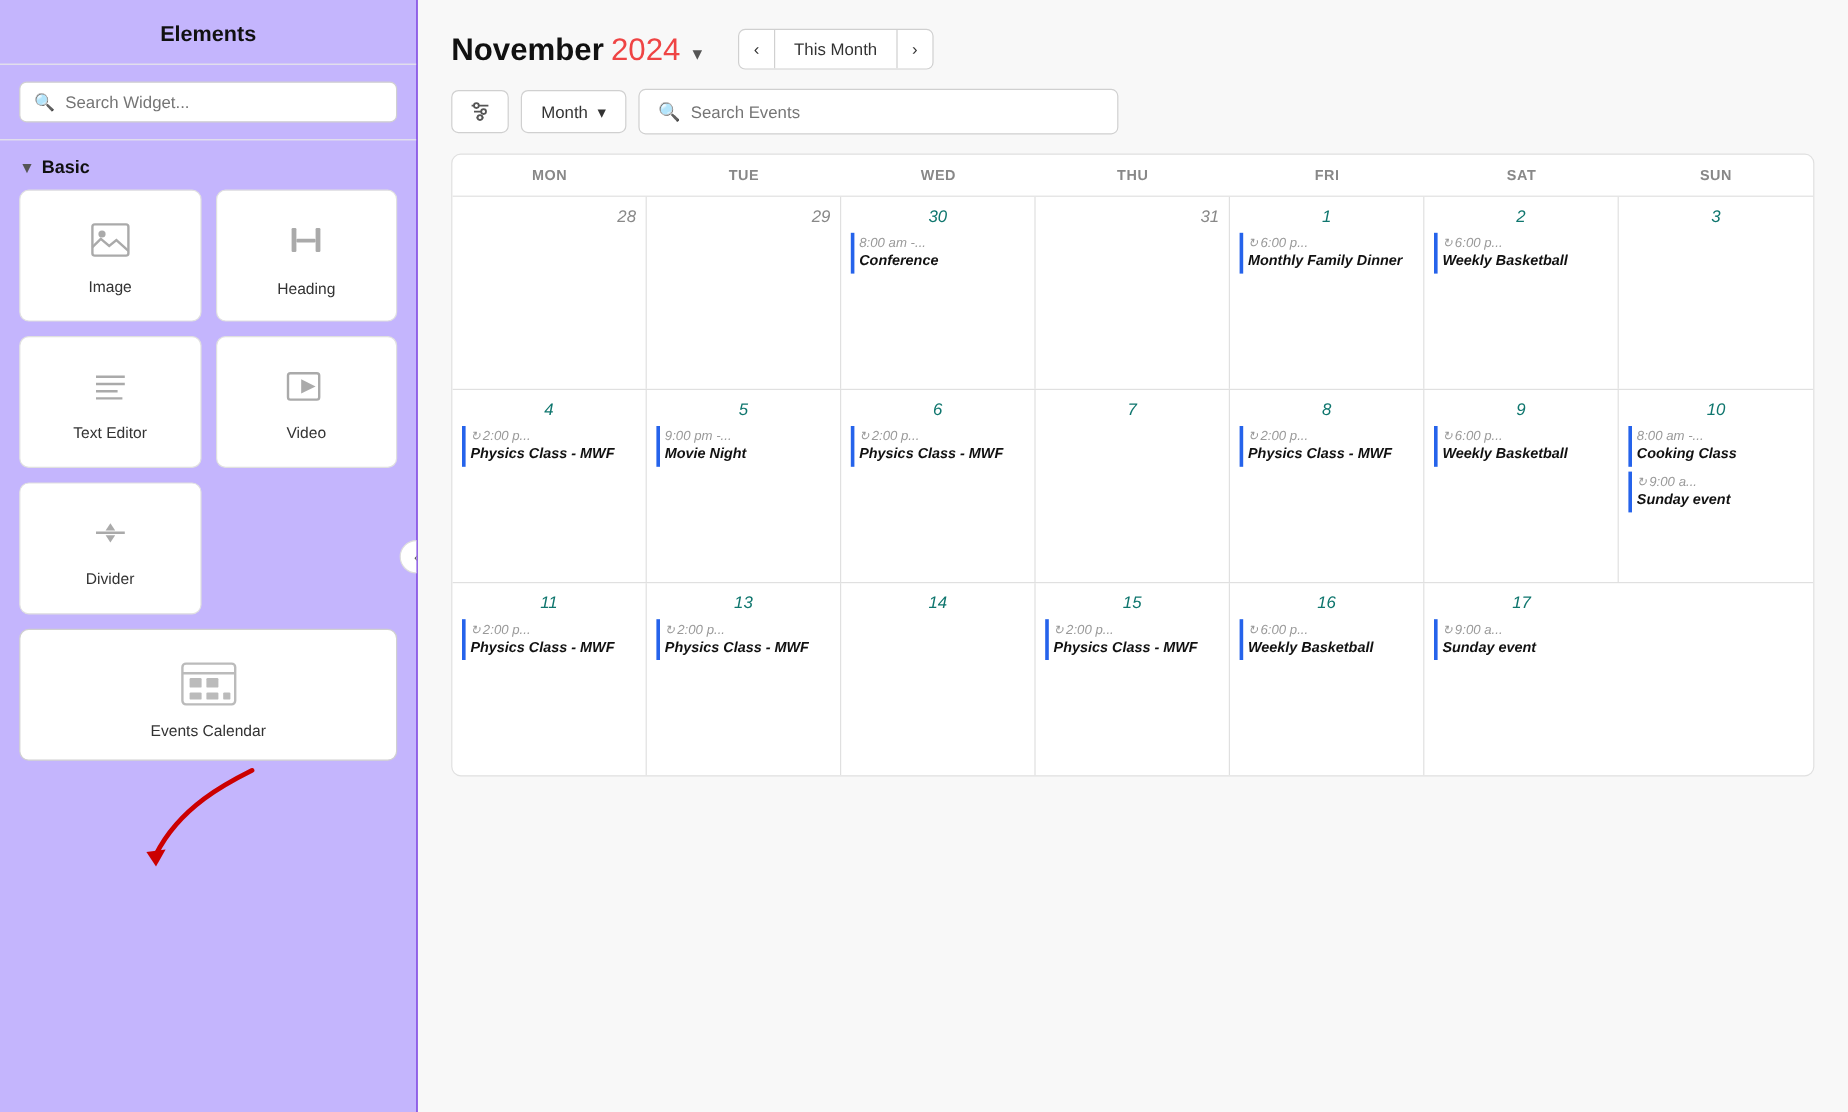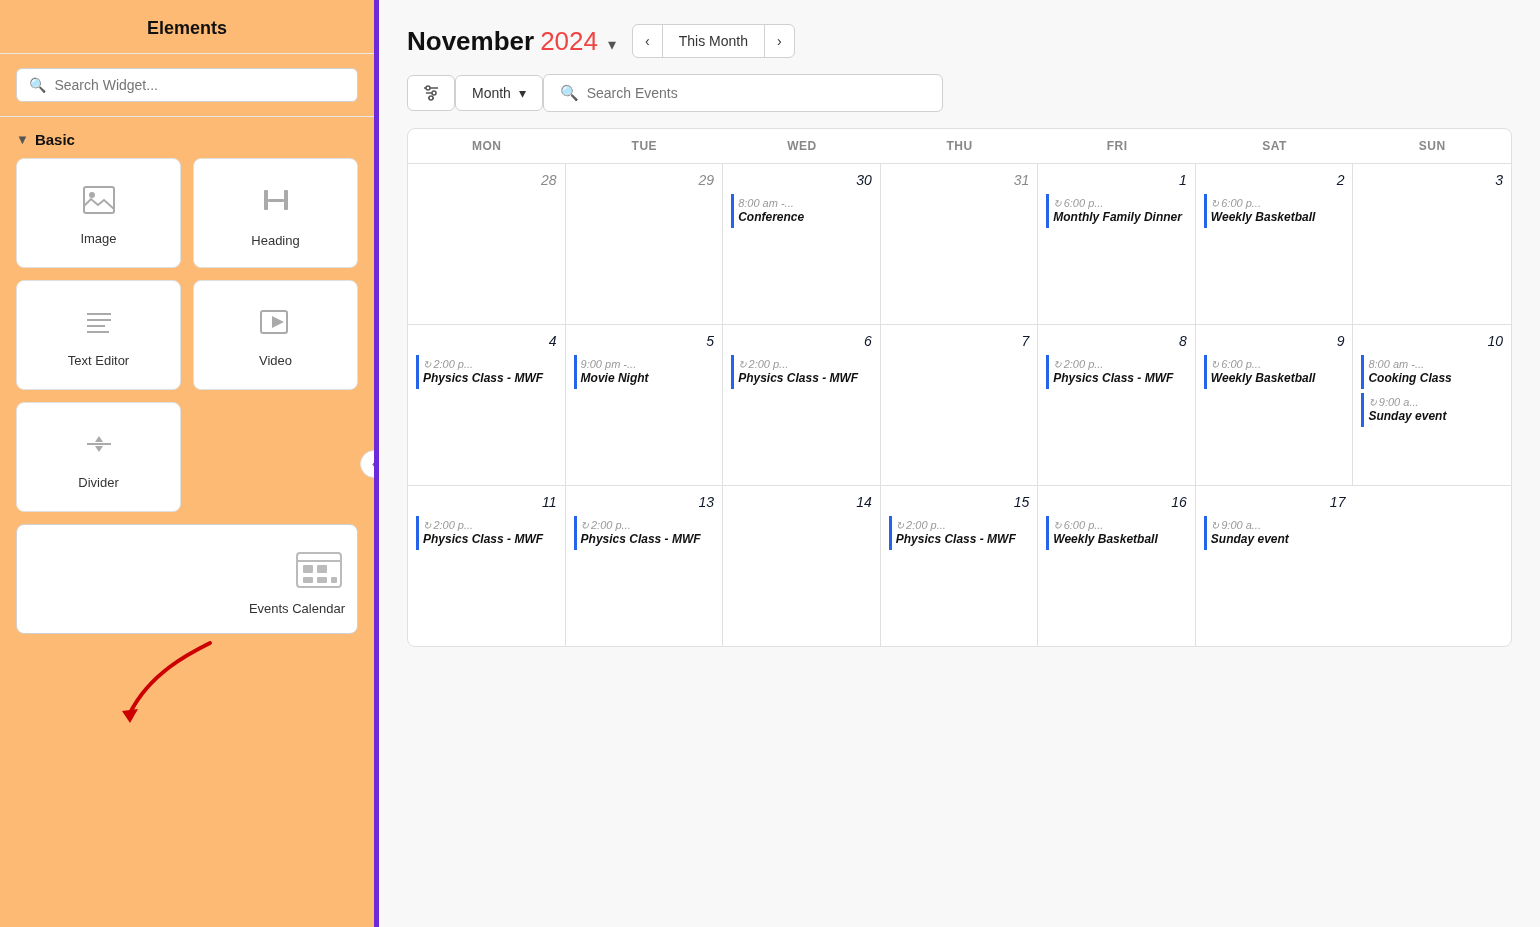--- a/index.html
+++ b/index.html
@@ -1,22 +1,22 @@
 <!DOCTYPE html>
 <html><head>
   <meta charset="utf-8">
   <style>
     * { box-sizing: border-box; margin: 0; padding: 0; }
     body { font-family: -apple-system, BlinkMacSystemFont, 'Segoe UI', sans-serif; background: #f5f5f5; display: flex; height: 927px; overflow: hidden; }
 
     
     .sidebar {
-      width: 379px;
-      background: #fdba74;
-      border-right: 5px solid #6d28d9;
+      width: 348px;
+      background: #c4b5fd;
+      border-right: 1px solid #6d28d9;
       display: flex;
       flex-direction: column;
       padding: 0;
       flex-shrink: 0;
       position: relative;
       overflow: hidden;
     }
     .sidebar-title {
       text-align: center;
       font-size: 18px;
@@ -108,21 +108,21 @@
       flex: 1;
       padding: 24px 28px;
       overflow-y: auto;
       background: #f8f8f8;
     }
 
     
     .cal-header {
       display: flex;
       align-items: center;
-      gap: 16px;
+      gap: 30px;
       margin-bottom: 16px;
     }
     .cal-title-arrow { color: #555; font-size: 16px; margin-left: 4px; cursor: pointer; }
 
     .nav-group {
       display: flex;
       align-items: center;
       border: 1px solid #d0d0d0;
       border-radius: 6px;
       overflow: hidden;
@@ -144,20 +144,21 @@
       border-left: 1px solid #d0d0d0;
       border-right: 1px solid #d0d0d0;
       cursor: pointer;
       white-space: nowrap;
     }
 
     
     .filter-row {
       display: flex;
       align-items: center;
+      gap: 10px;
       margin-bottom: 16px;
     }
     .filter-btn {
       border: 1px solid #d0d0d0;
       border-radius: 6px;
       padding: 9px 14px;
       background: #fff;
       cursor: pointer;
       font-size: 16px;
       color: #555;
@@ -232,21 +233,21 @@
       font-style: italic;
     }
     .cal-cell:last-child { border-right: none; }
     .cell-date {
       font-size: 14px;
       color: #888;
       text-align: right;
       margin-bottom: 6px;
       font-weight: 400;
     }
-    .cell-date.current-month { color: #0f172a; }
+    .cell-date.current-month { color: #0f766e; text-align: center; }
     .event-item {
       margin-bottom: 4px;
       padding: 2px 4px;
       border-left: 3px solid #2563eb;
       font-size: 12px;
       line-height: 1.3;
     }
     .event-time {
       color: #999;
       font-size: 11px;
@@ -352,21 +353,21 @@
       <div class="widget-icon">
         <svg width="36" height="32" viewBox="0 0 36 32" fill="none">
           <line x1="6" y1="16" x2="30" y2="16" stroke="#aaa" stroke-width="2"></line>
           <polygon points="18,8 22,14 14,14" fill="#aaa"></polygon>
           <polygon points="18,24 22,18 14,18" fill="#aaa"></polygon>
         </svg>
       </div>
       <span class="widget-label">Divider</span>
     </div>
 
-    <div class="widget-item events-calendar" style="grid-column: 1 / 3; position: relative; align-items: flex-end;">
+    <div class="widget-item events-calendar" style="grid-column: 1 / 3; position: relative;">
       <div class="events-cal-icon">
         <svg width="52" height="44" viewBox="0 0 52 44" fill="none">
           <rect x="4" y="6" width="44" height="34" rx="3" stroke="#bbb" stroke-width="2" fill="none"></rect>
           <line x1="4" y1="14" x2="48" y2="14" stroke="#bbb" stroke-width="2"></line>
           <rect x="10" y="18" width="10" height="8" rx="1" fill="#bbb"></rect>
           <rect x="24" y="18" width="10" height="8" rx="1" fill="#bbb"></rect>
           <rect x="10" y="30" width="10" height="6" rx="1" fill="#bbb"></rect>
           <rect x="24" y="30" width="10" height="6" rx="1" fill="#bbb"></rect>
           <rect x="38" y="30" width="6" height="6" rx="1" fill="#bbb"></rect>
         </svg>

